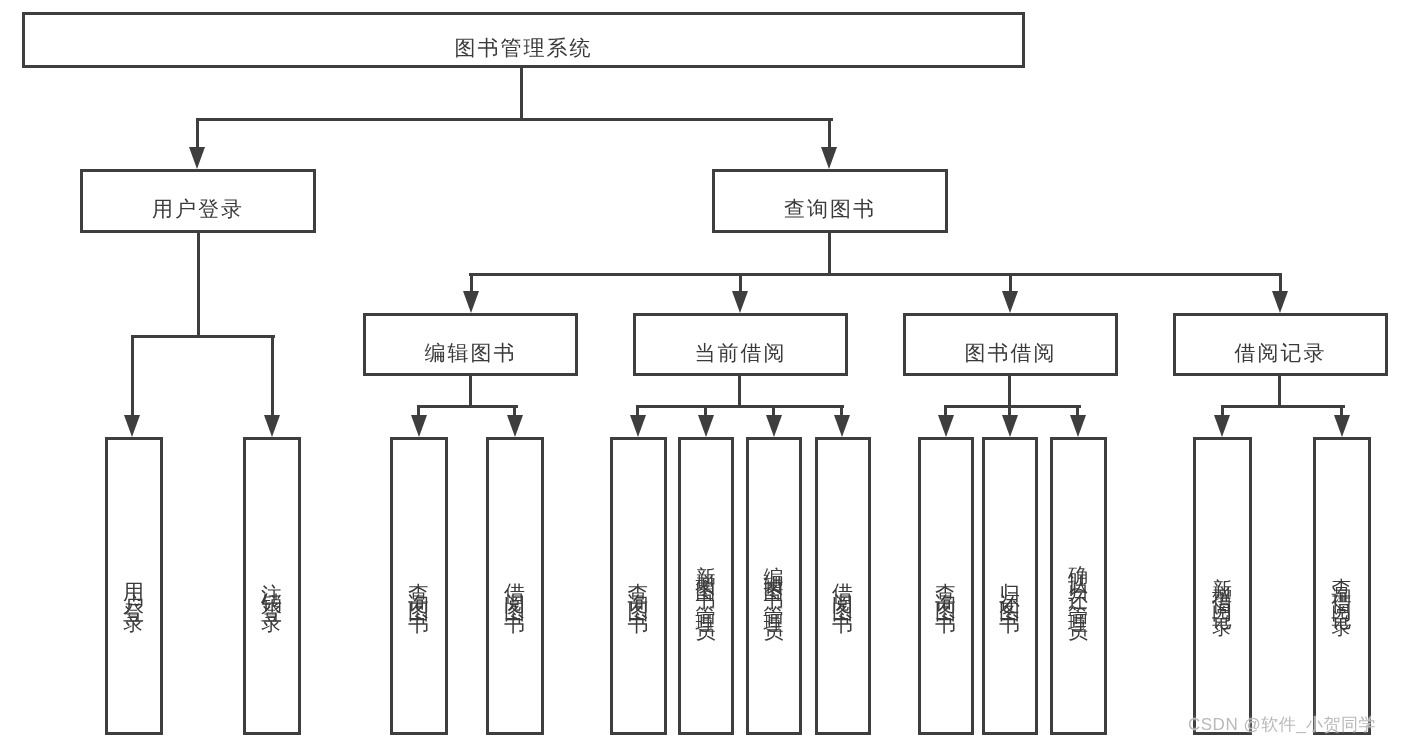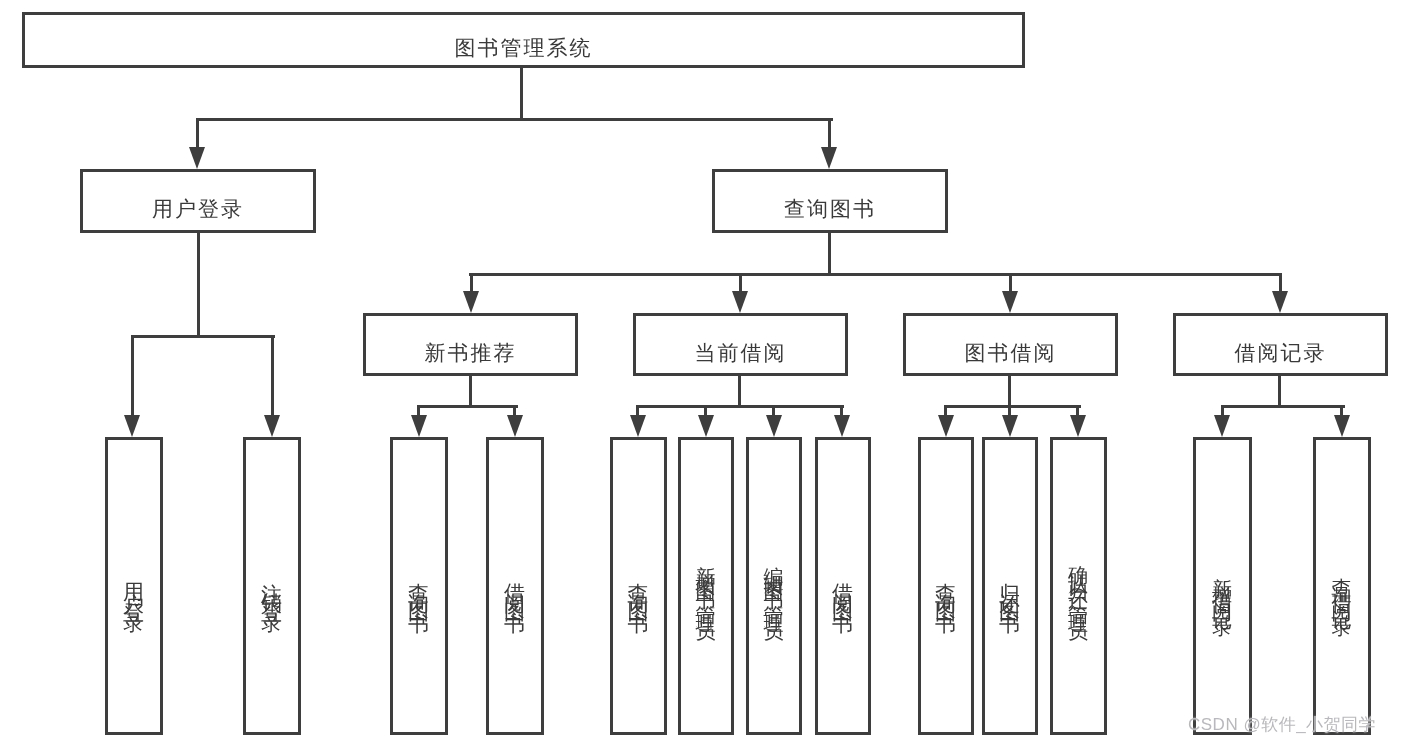--- a/index.html
+++ b/index.html
@@ -99,21 +99,21 @@
   <div class="line" style="left:470px; top:276px; width:3px; height:18px"></div>
   <div class="arrow" style="left:463px; top:291px"></div>
   <div class="line" style="left:739px; top:276px; width:3px; height:18px"></div>
   <div class="arrow" style="left:732px; top:291px"></div>
   <div class="line" style="left:1009px; top:276px; width:3px; height:18px"></div>
   <div class="arrow" style="left:1002px; top:291px"></div>
   <div class="line" style="left:1279px; top:276px; width:3px; height:18px"></div>
   <div class="arrow" style="left:1272px; top:291px"></div>
 
   <div class="box hbox" style="left:363px; top:313px; width:215px; height:63px">
-    <span class="lbl">新书推荐</span>
+    <span class="lbl">编辑图书</span>
   </div>
   <div class="box hbox" style="left:633px; top:313px; width:215px; height:63px">
     <span class="lbl">当前借阅</span>
   </div>
   <div class="box hbox" style="left:903px; top:313px; width:215px; height:63px">
     <span class="lbl">图书借阅</span>
   </div>
   <div class="box hbox" style="left:1173px; top:313px; width:215px; height:63px">
     <span class="lbl">借阅记录</span>
   </div>

